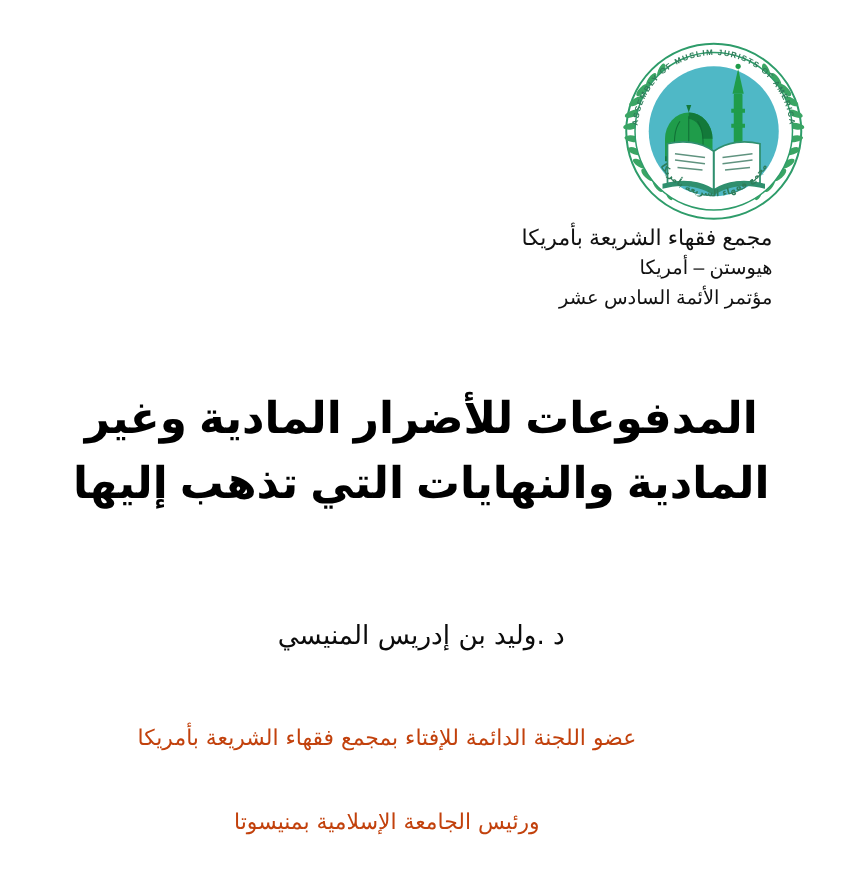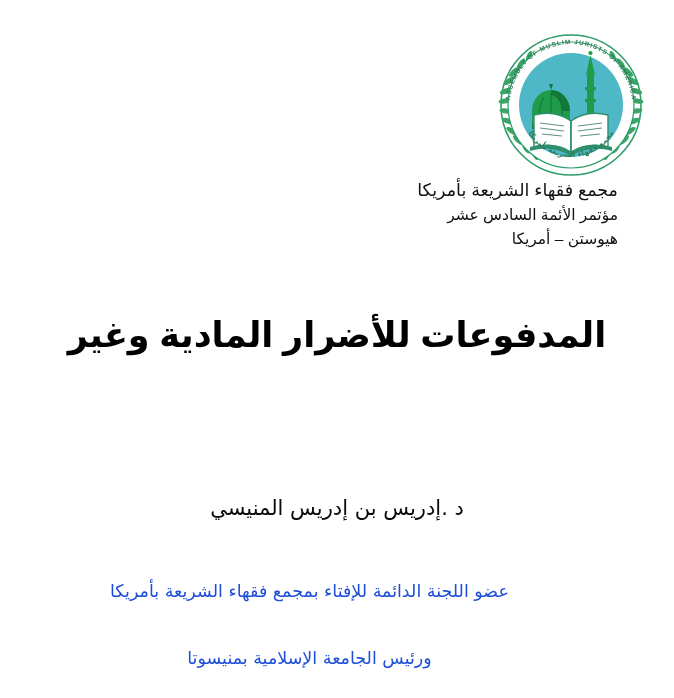--- a/index.html
+++ b/index.html
@@ -96,21 +96,21 @@
   }
 
   
   .affil {
     position: absolute;
     left: 0;
     width: 619px;
     text-align: center;
     direction: rtl;
     font-family: "DejaVu Sans", "Liberation Sans", sans-serif;
-    color: #1d4ed8;
+    color: #c2410c;
     white-space: nowrap;
   }
   .affil-1 {
     top: 578px;
     font-size: 17.5px;
     line-height: 26px;
   }
   .affil-2 {
     top: 645px;
     font-size: 17.5px;
@@ -207,26 +207,27 @@
         <textPath href="#arcTop" startOffset="50%" text-anchor="middle">ASSEMBLY OF MUSLIM JURISTS OF AMERICA</textPath>
       </text>
       <text font-family="DejaVu Sans, sans-serif" font-size="7.4" fill="#2e7d5a" direction="rtl" font-weight="bold">
         <textPath href="#arcBottom" startOffset="50%" text-anchor="middle">مجمع فقهاء الشريعة بأمريكا</textPath>
       </text>
     </svg>
   </div>
 
   <div class="org-header">
     <span class="line org-line-1">مجمع فقهاء الشريعة بأمريكا</span>
+    <span class="line org-line-3">هيوستن – أمريكا</span>
     <span class="line org-line-2">مؤتمر الأئمة السادس عشر</span>
-    <span class="line org-line-3">هيوستن – أمريكا</span>
   </div>
 
   <h1 class="doc-title">
     <span class="tline">المدفوعات للأضرار المادية وغير</span>
+    <span class="tline">المادية والنهايات التي تذهب إليها</span>
   </h1>
 
-  <div class="author">د .إدريس بن إدريس المنيسي</div>
+  <div class="author">د .وليد بن إدريس المنيسي</div>
 
   <div class="affil affil-1">عضو اللجنة الدائمة للإفتاء بمجمع فقهاء الشريعة بأمريكا</div>
   <div class="affil affil-2">ورئيس الجامعة الإسلامية بمنيسوتا</div>
 
 </div>
 
 </body></html>

